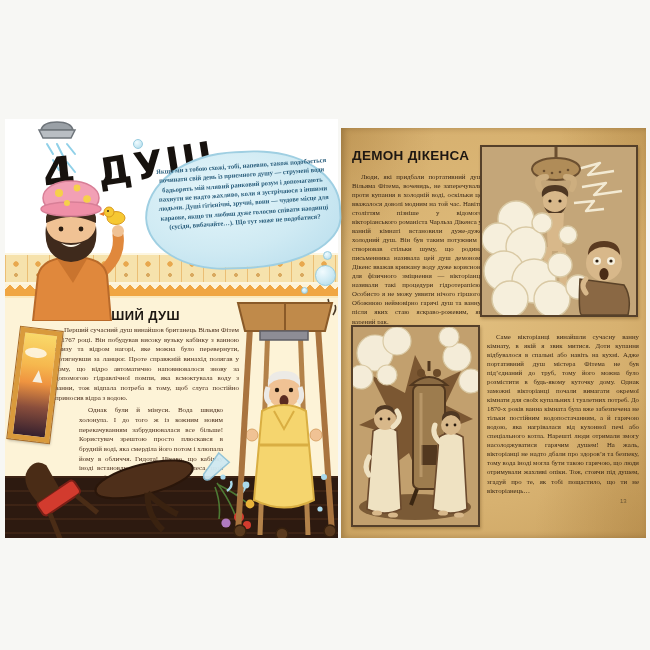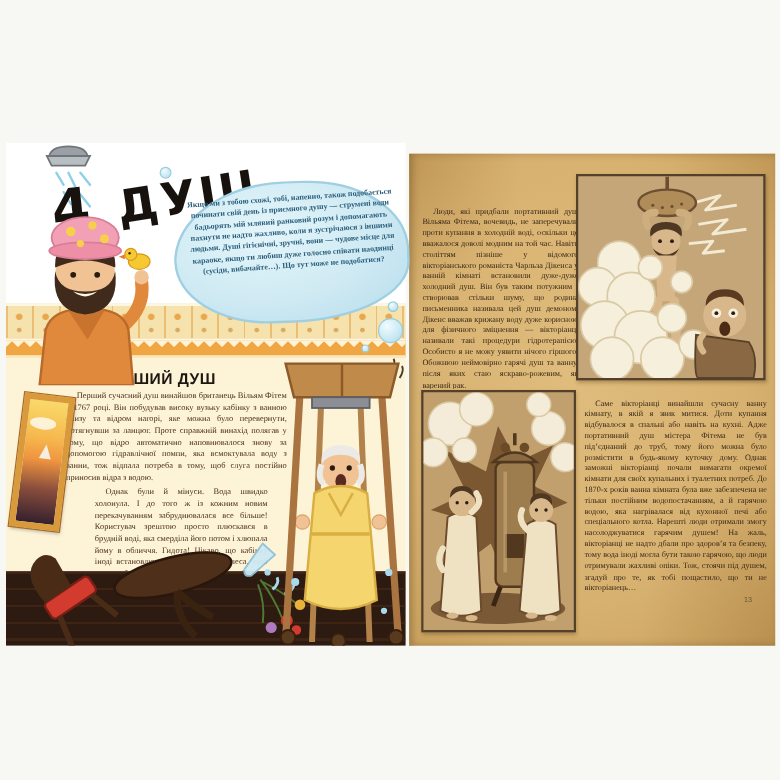--- a/index.html
+++ b/index.html
@@ -304,20 +304,21 @@
       <circle cx="243" cy="63" r="4.4" fill="#e8b23a"></circle>
       <circle cx="219" cy="82" r="4.6" fill="#b07ac0"></circle>
       <circle cx="240" cy="84" r="4" fill="#d23b2e"></circle>
       <path d="M220 50 q6 -4 4 -10 M230 54 q7 -2 8 -8" stroke="#a9d9ec" stroke-width="2.4" fill="none"></path>
       <circle cx="216" cy="36" r="2.6" fill="#a9d9ec"></circle>
     </svg>
   </div>
 
   <div class="page-right">
 
+    <div class="right-heading">ДЕМОН ДІКЕНСА</div>
 
     <div class="right-col right-col1">
       <p>Люди, які придбали портативний душ Вільяма Фітема, вочевидь, не заперечували проти купання в холодній воді, оскільки це вважалося доволі модним на той час. Навіть століттям пізніше у відомого вікторіанського романіста Чарльза Дікенса у ванній кімнаті встановили дуже-дуже холодний душ. Він був таким потужним і створював стільки шуму, що родина письменника називала цей душ демоном. Дікенс вважав крижану воду дуже корисною для фізичного зміцнення — вікторіанці називали такі процедури гідротерапією. Особисто я не можу уявити нічого гіршого. Обожнюю неймовірно гарячі душ та ванну, після яких стаю яскраво-рожевим, як варений рак.</p>
     </div>
 
     <div class="illo illo-a">
       <svg viewBox="0 0 154 168" width="154" height="168">
         <rect x="0" y="0" width="154" height="168" fill="#c9aa7d"></rect>
         <rect x="0" y="0" width="154" height="168" fill="#b99a6e" opacity=".25"></rect>
 

